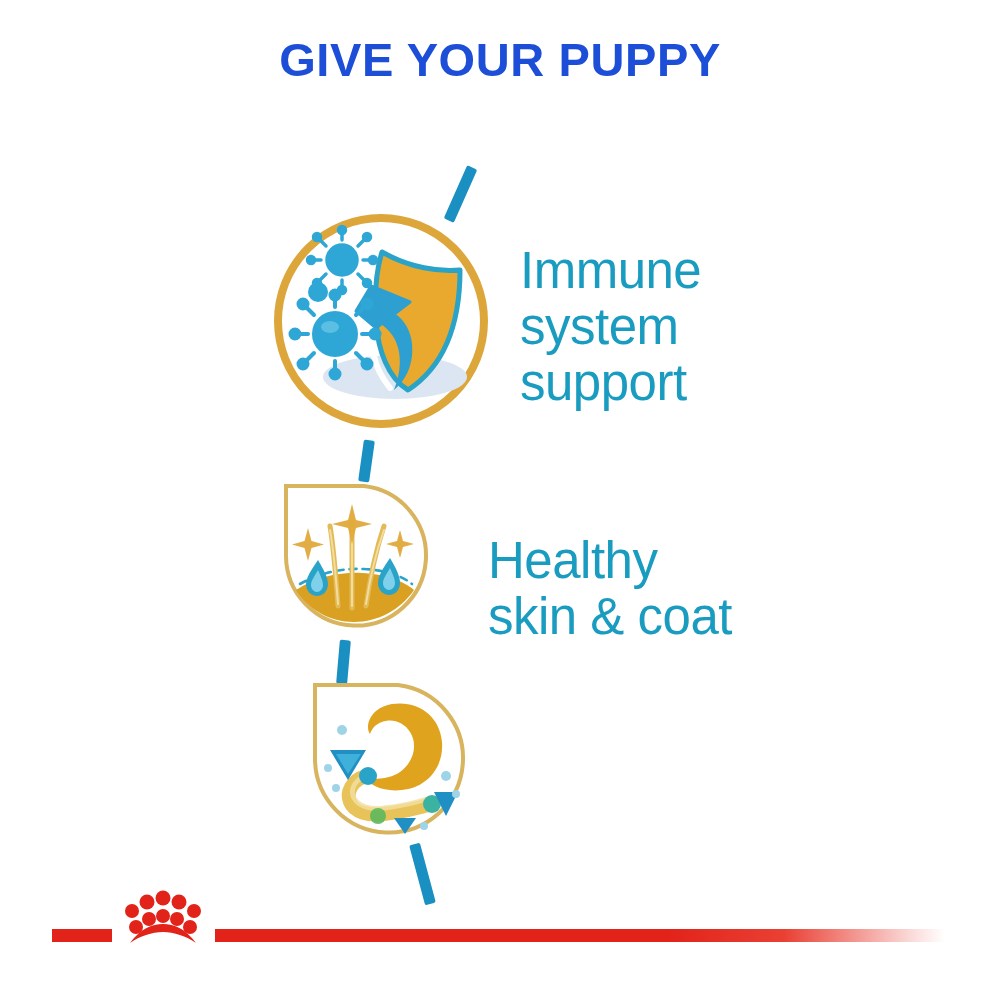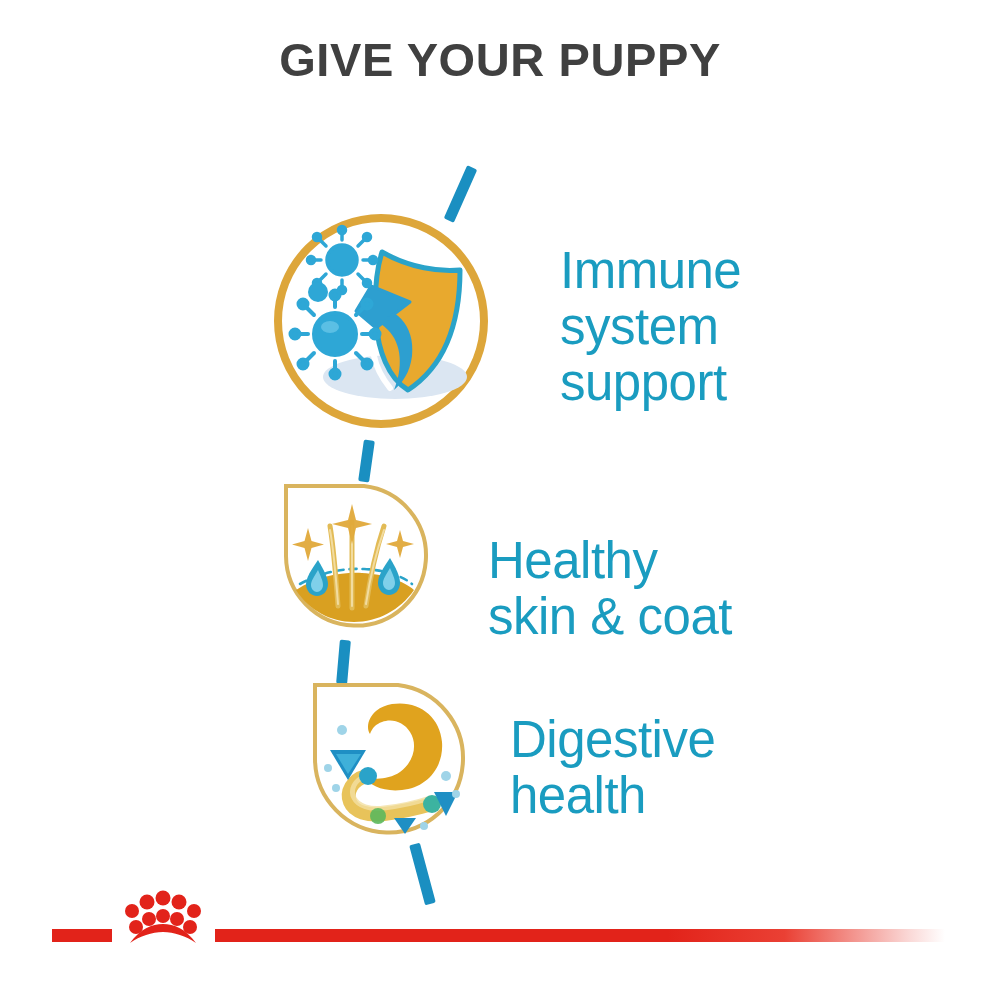--- a/index.html
+++ b/index.html
@@ -22,21 +22,21 @@
     background: #ffffff;
   }
 
   
   .title-block {
     position: absolute;
     top: 34px;
     left: 0;
     width: 1000px;
     text-align: center;
-    color: #404040;
+    color: #1d4ed8;
     font-weight: bold;
     font-size: 47px;
     line-height: 52px;
     letter-spacing: 0.6px;
     font-family: "Liberation Sans", sans-serif;
   }
   .title-line { display: block; white-space: nowrap; }
   .benefit-icon {
     position: absolute;
   }
@@ -46,21 +46,21 @@
     font-size: 51px;
     line-height: 56px;
     font-weight: normal;
     letter-spacing: -0.5px;
     white-space: pre-line;
     font-family: "Liberation Sans", sans-serif;
   }
 
   
   #icon-immune   { left: 270px; top: 210px; width: 222px; height: 222px; }
-  #label-immune  { left: 560px; top: 243px; }
+  #label-immune  { left: 520px; top: 243px; }
 
   
   #icon-skin     { left: 278px; top: 478px; width: 152px; height: 152px; }
   #label-skin    { left: 488px; top: 494px; margin-top: 39px; }
 
   
   #icon-digest   { left: 306px; top: 676px; width: 162px; height: 162px; }
   #label-digest  { left: 510px; top: 712px; }
 
   
@@ -248,22 +248,20 @@
       <g fill="#9fd4e8">
         <circle cx="36" cy="54" r="5"></circle>
         <circle cx="22" cy="92" r="4"></circle>
         <circle cx="30" cy="112" r="4"></circle>
         <circle cx="140" cy="100" r="5"></circle>
         <circle cx="150" cy="118" r="4"></circle>
         <circle cx="118" cy="150" r="4"></circle>
       </g>
     </svg>
   </div>
-  <div class="benefit-label" id="label-digest">Digestive
-health</div>
 
   <div id="footer-bar">
     <div class="bar-seg" id="bar-left"></div>
     <div class="bar-seg" id="bar-right"></div>
     <div id="crown-logo">
       <svg viewBox="0 0 102 66" width="102" height="66" xmlns="http://www.w3.org/2000/svg">
         <g fill="#e2231a">
 
           <circle cx="20" cy="22" r="7"></circle>
           <circle cx="35" cy="13" r="7.5"></circle>

